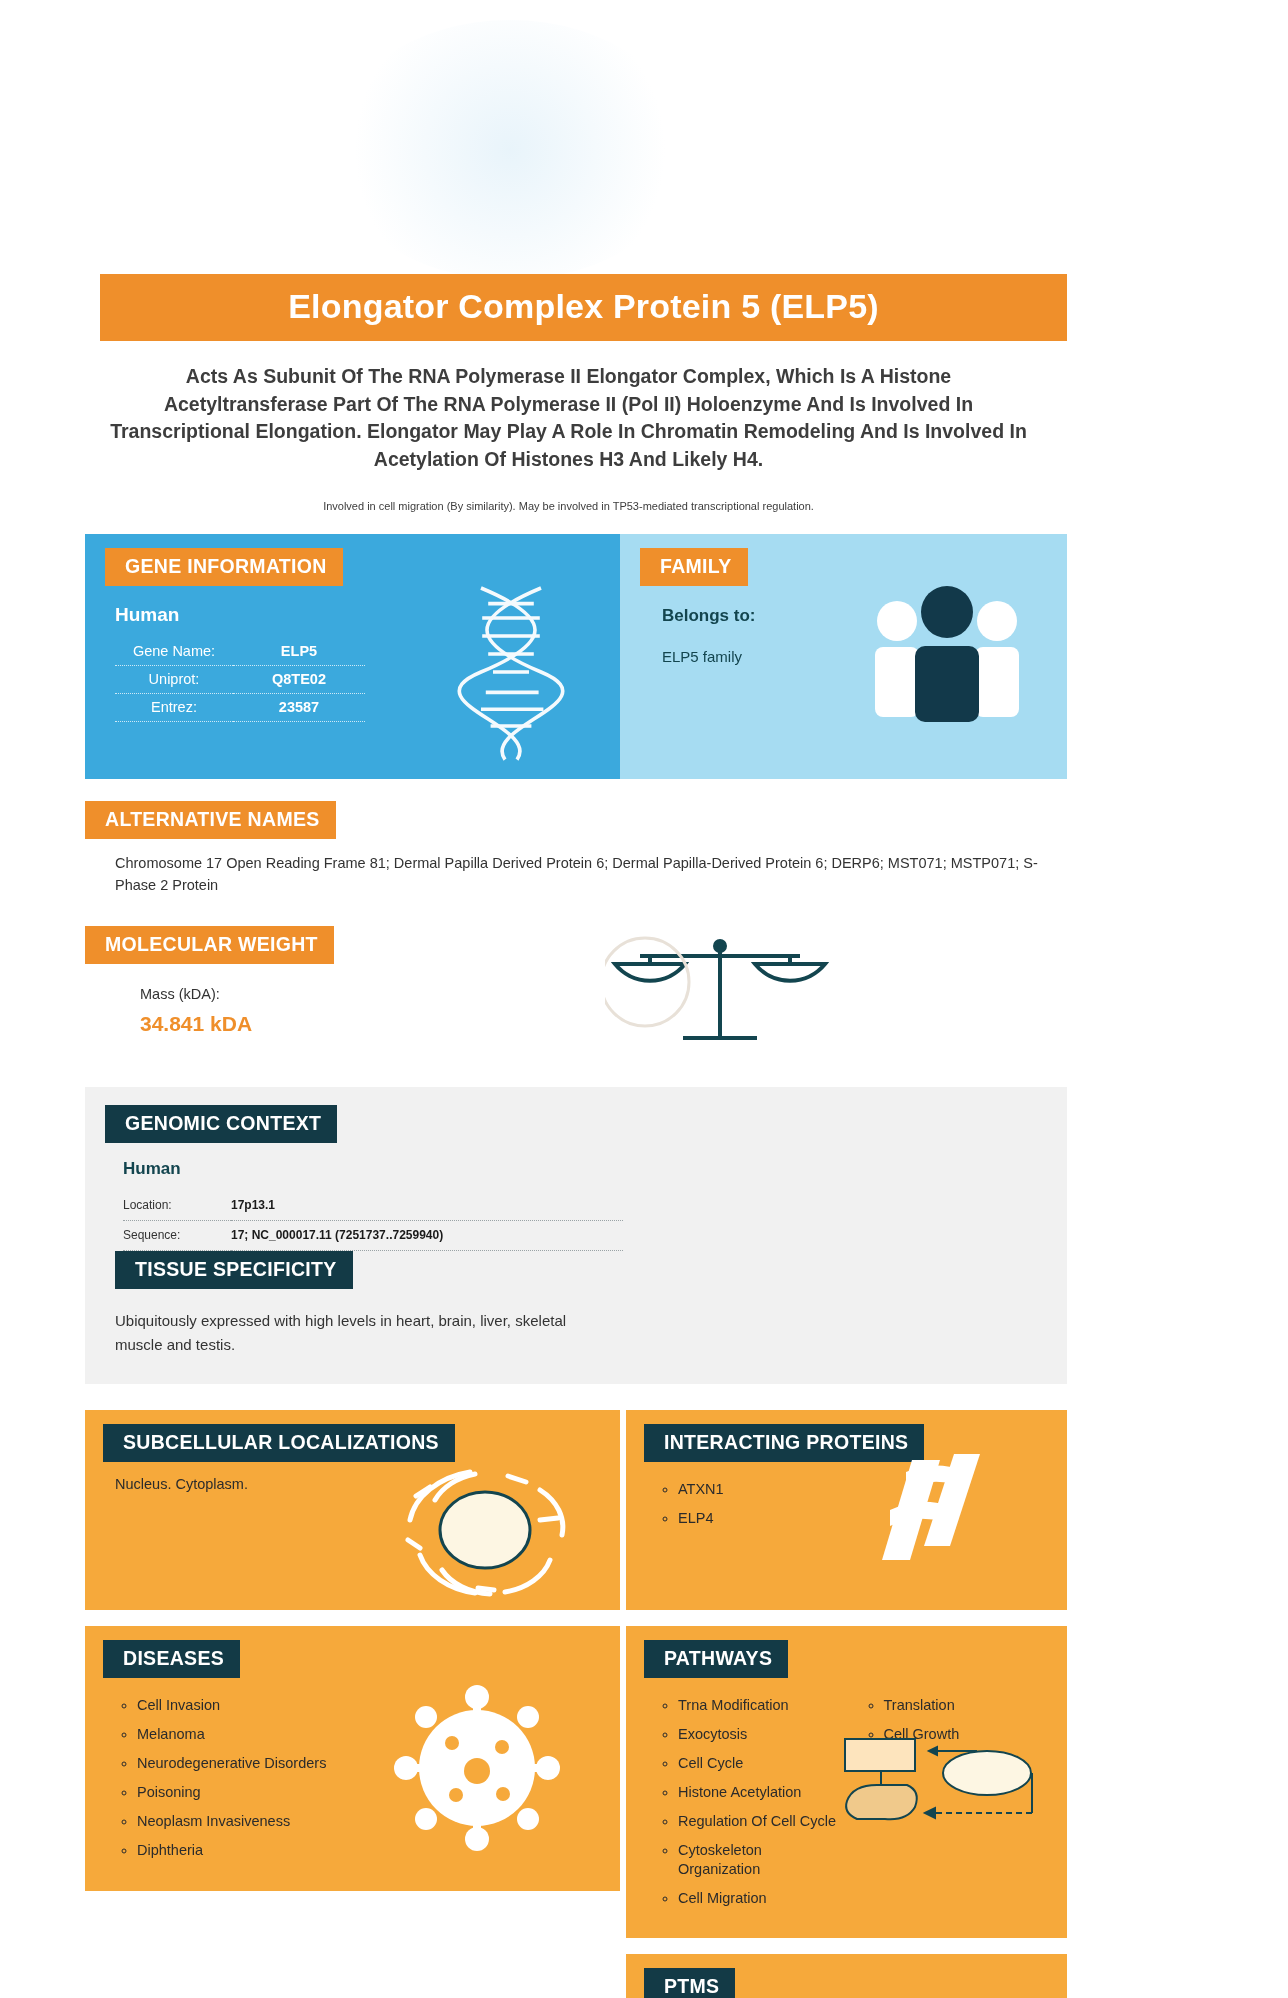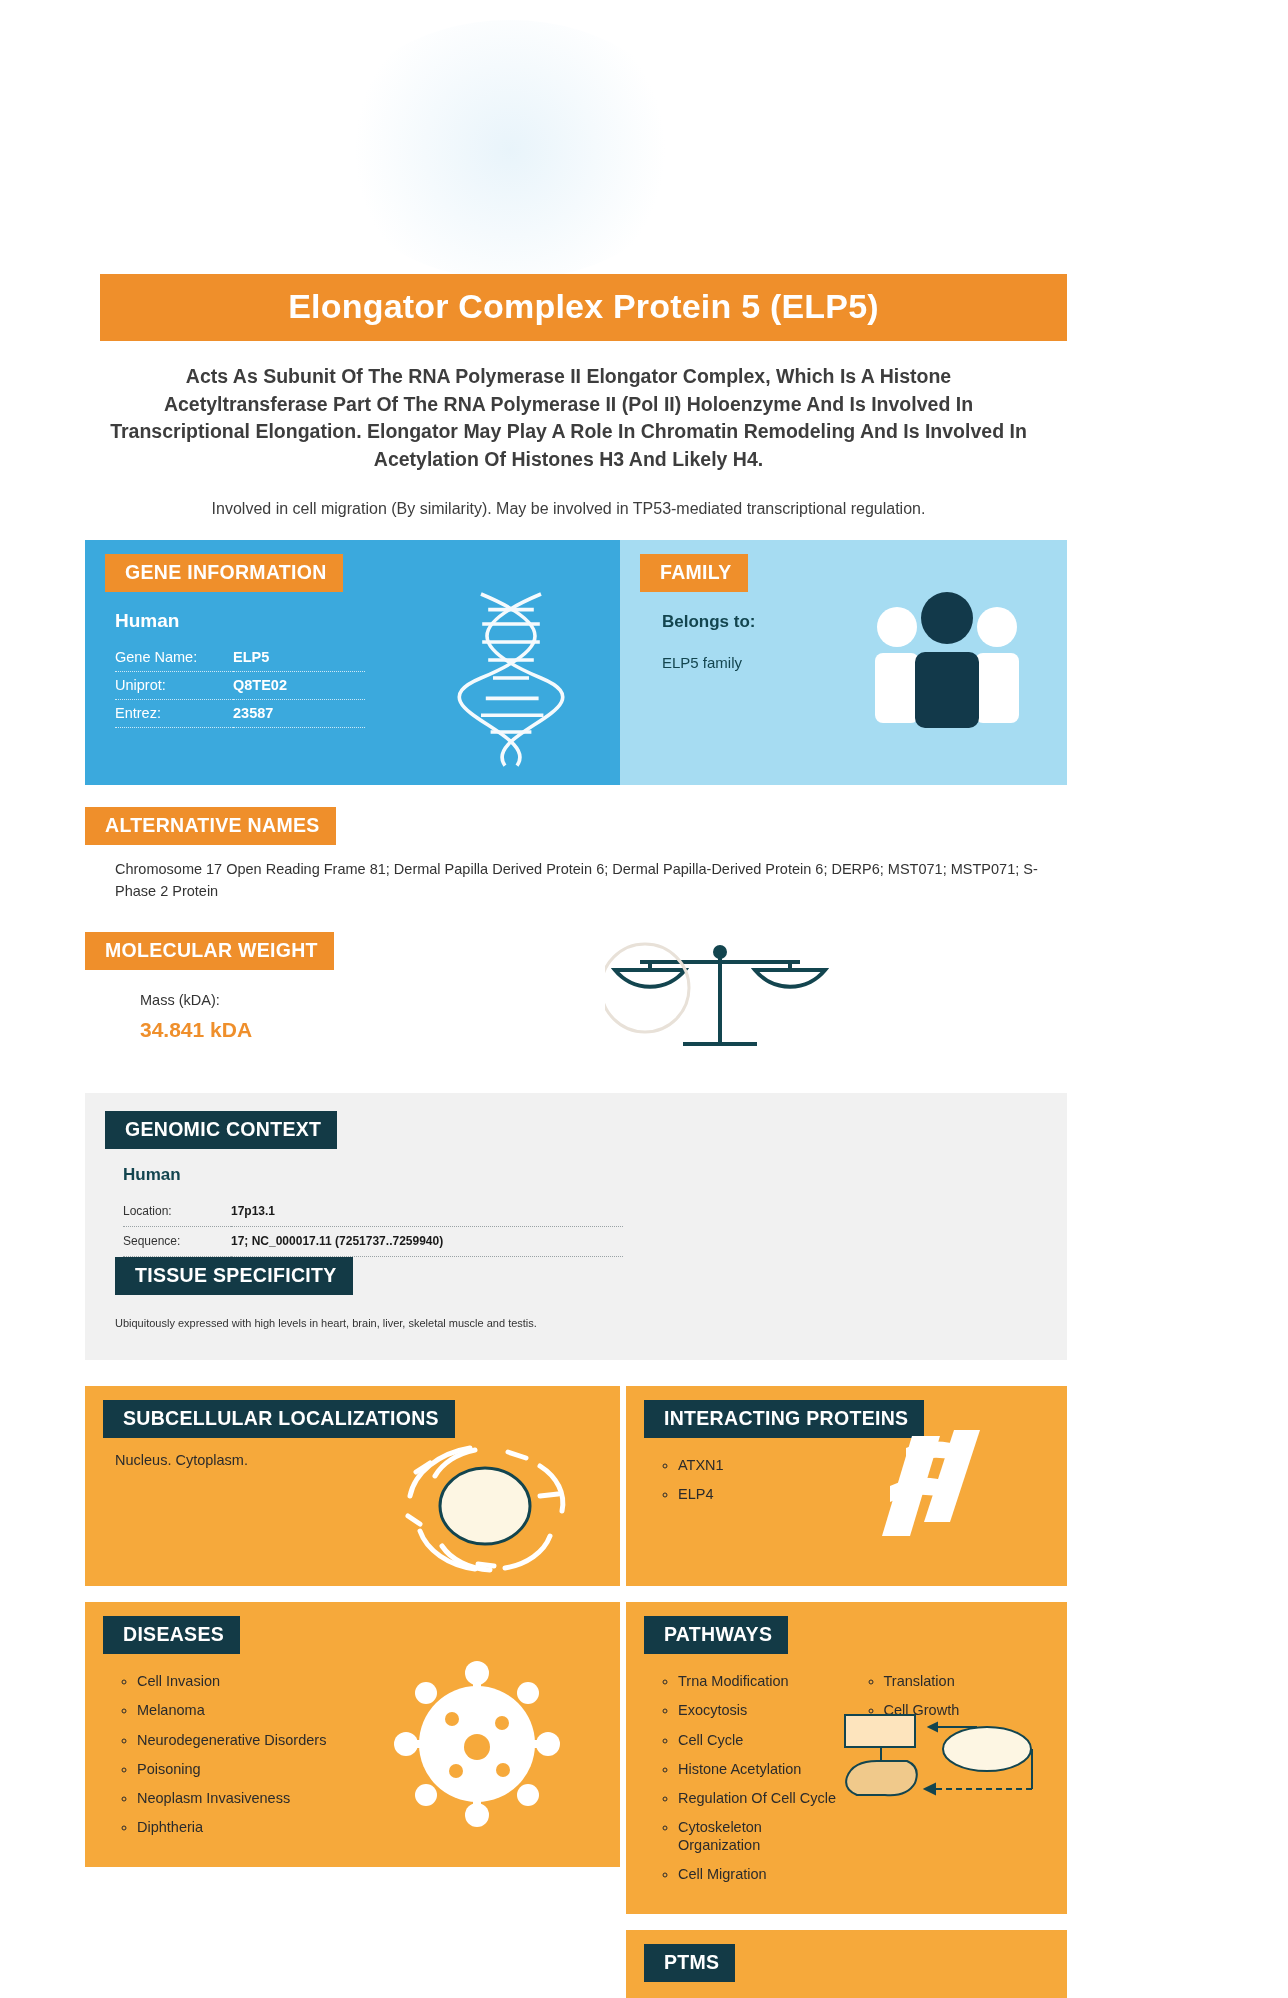--- a/index.html
+++ b/index.html
@@ -36,21 +36,21 @@
     margin: 22px 110px 0 110px;
     text-align: center;
     font-size: 19.5px;
     font-weight: bold;
     line-height: 1.42;
     color: #3d3d3d;
   }
   .desc {
     margin: 26px 110px 0 110px;
     text-align: center;
-    font-size: 16px;
+    font-size: 11px;
     color: #3d3d3d;
   }
   
   .hdr {
     display: inline-block;
     color: #fff;
     font-size: 19.5px;
     font-weight: bold;
     padding: 7px 16px 8px 20px;
     letter-spacing: .3px;
@@ -82,20 +82,21 @@
   .gene-human {
     color: #fff; font-size: 19px; font-weight: bold;
     margin: 18px 0 0 30px;
   }
   .gene-table {
     margin: 12px 0 0 30px;
     color: #fff;
     font-size: 14.5px;
     width: 250px;
     border-collapse: collapse;
+    text-align: center;
   }
   .gene-table td {
     padding: 5px 0 6px 0;
     border-bottom: 1px dotted rgba(255,255,255,.75);
   }
   .gene-table td.k { width: 118px; }
   .gene-table td.v { font-weight: bold; }
   .dna-art {
     position: absolute; right: 28px; top: 48px; width: 150px; height: 180px;
     opacity: .95;
@@ -131,21 +132,21 @@
     padding: 18px 0 28px 0;
     flex-direction: column;
   }
   .gc-col { width: 545px; padding-left: 20px; }
   .ts-col { flex: 1; padding-left: 30px; }
   .gc-human { margin: 16px 0 0 18px; font-size: 17px; font-weight: bold; color: #13454f; }
   .gc-table { margin: 12px 0 0 18px; font-size: 12px; border-collapse: collapse; width: 500px; }
   .gc-table td { padding: 7px 0 8px 0; border-bottom: 1px dotted #9aa3a6; }
   .gc-table td.k { width: 108px; color: #333; }
   .gc-table td.v { font-weight: bold; color: #1a1a1a; }
-  .ts-text { margin: 20px 0 0 0; font-size: 11px; line-height: 1.55; color: #333; max-width: 470px; }
+  .ts-text { margin: 20px 0 0 0; font-size: 15px; line-height: 1.55; color: #333; max-width: 470px; }
 
   
   .panels { margin: 26px 70px 0 85px; display: flex; gap: 6px; align-items: flex-start; }
   .col-left { width: 535px; }
   .col-right { flex: 1; }
   .panel { background: #f6a93b; position: relative; overflow: hidden; }
   .panel .hdr { margin: 14px 0 0 18px; }
   .panel-body { padding: 14px 20px 20px 30px; font-size: 14.5px; color: #2b2b2b; }
   ul.dotlist { margin: 4px 0 0 0; padding: 0 0 0 22px; list-style: circle; }
   ul.dotlist li { margin: 0 0 11px 0; font-size: 14.5px; color: #2b2b2b; line-height: 1.25; }

